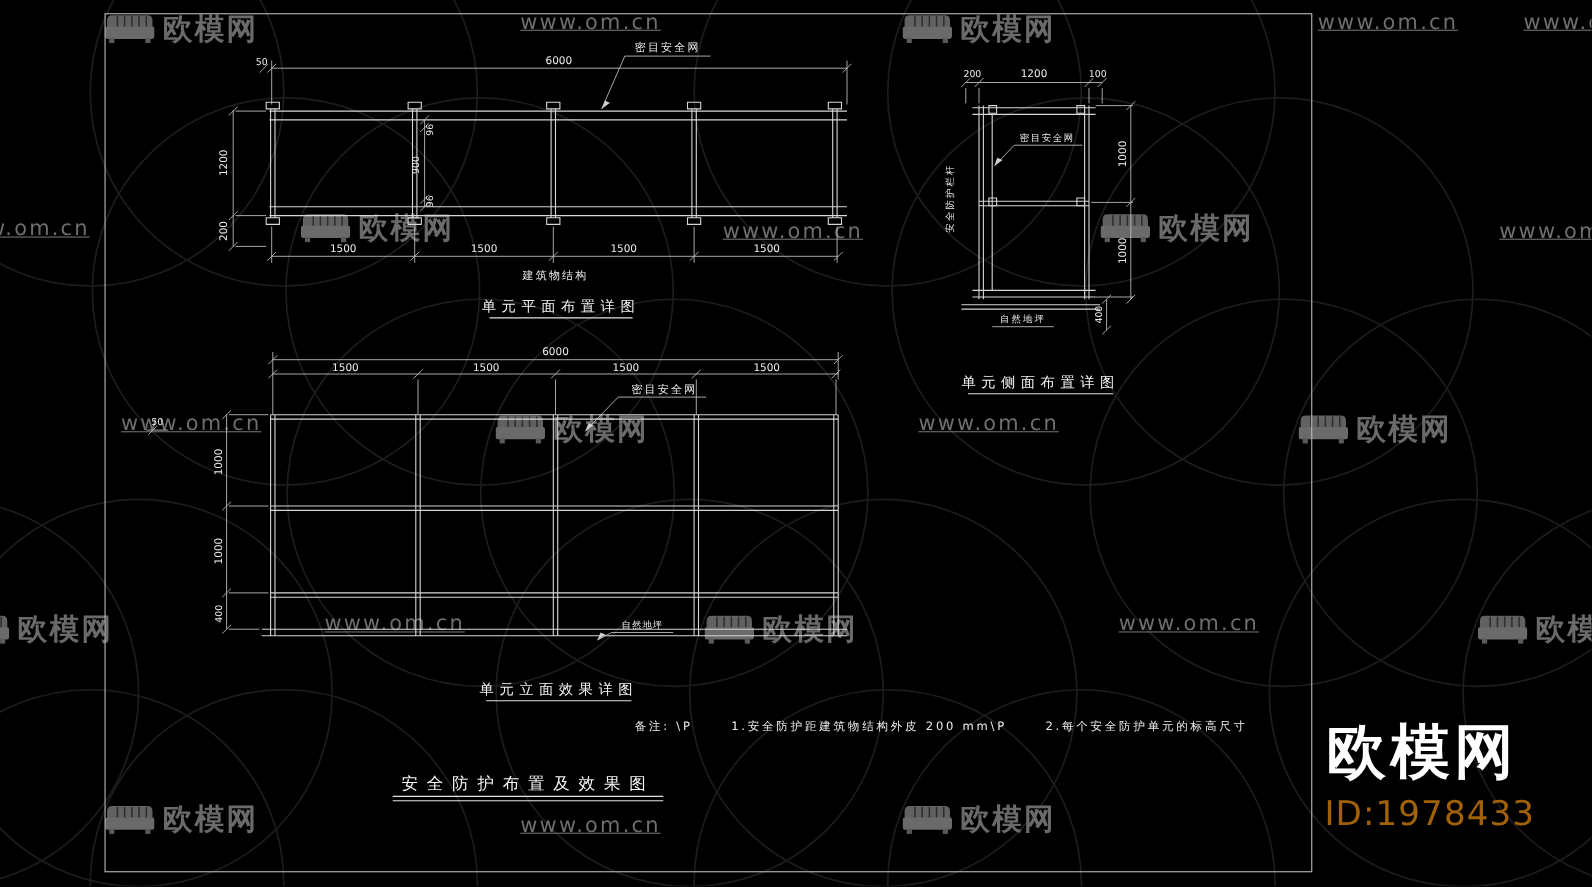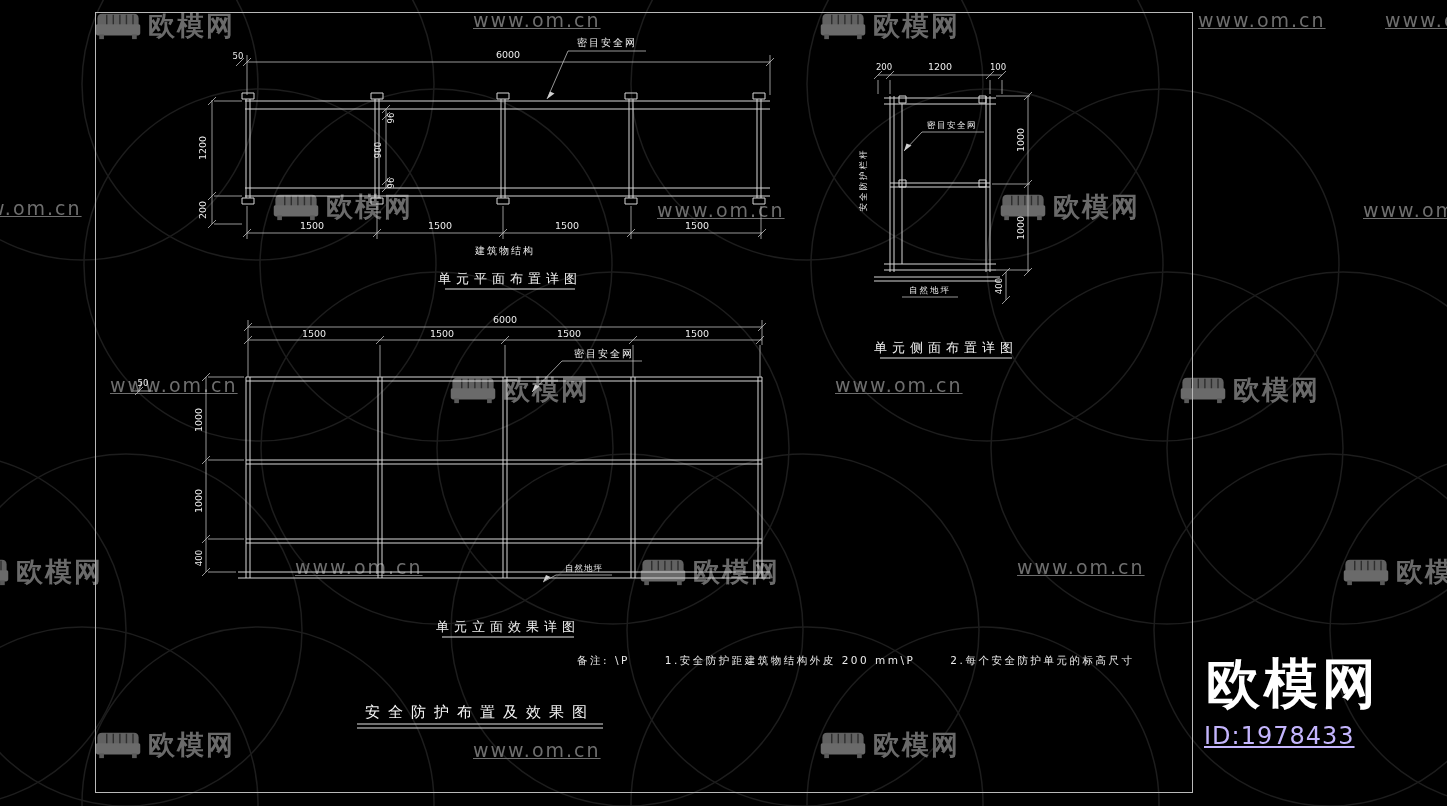--- a/index.html
+++ b/index.html
@@ -8,22 +8,22 @@
   .layer{position:absolute;left:0;top:0;}
   
   .wm-brand{position:absolute;display:flex;align-items:center;gap:7px;color:#6a6a6a;
             font-size:27px;font-weight:bold;letter-spacing:2px;white-space:nowrap;z-index:2;}
   .wm-brand svg{width:46px;height:30px;flex:none;}
   .wm-site{position:absolute;color:#6e6e6e;font-size:19px;letter-spacing:2px;
            white-space:nowrap;z-index:2;text-decoration:underline;}
   
   .brand-logo{position:absolute;left:1206px;top:648px;color:#ffffff;font-size:54px;
               font-weight:bold;letter-spacing:4px;z-index:6;}
-  .brand-id{position:absolute;left:1204px;top:722px;color:#c4b5fd;font-size:24px;
-            letter-spacing:1px;z-index:6;text-decoration:underline;}
+  .brand-id{position:absolute;left:1204px;top:722px;color:#a16207;font-size:31px;
+            letter-spacing:1px;z-index:6;}
   
   .draw{z-index:4;}
   .circles{z-index:1;}
   .geo{stroke:#d6d6d6;stroke-width:1;fill:none;}
   .geo-sq{stroke:#d6d6d6;stroke-width:1;fill:none;}
   .dim{stroke:#bdbdbd;stroke-width:0.8;fill:none;}
   .uline{stroke:#e2e2e2;stroke-width:1;fill:none;}
   .arrow{fill:#cfcfcf;stroke:none;}
   .txt{fill:#ececec;font-family:"DejaVu Sans","Liberation Sans",sans-serif;font-size:9.5px;}
   .txt-sm{font-size:8.5px;}

